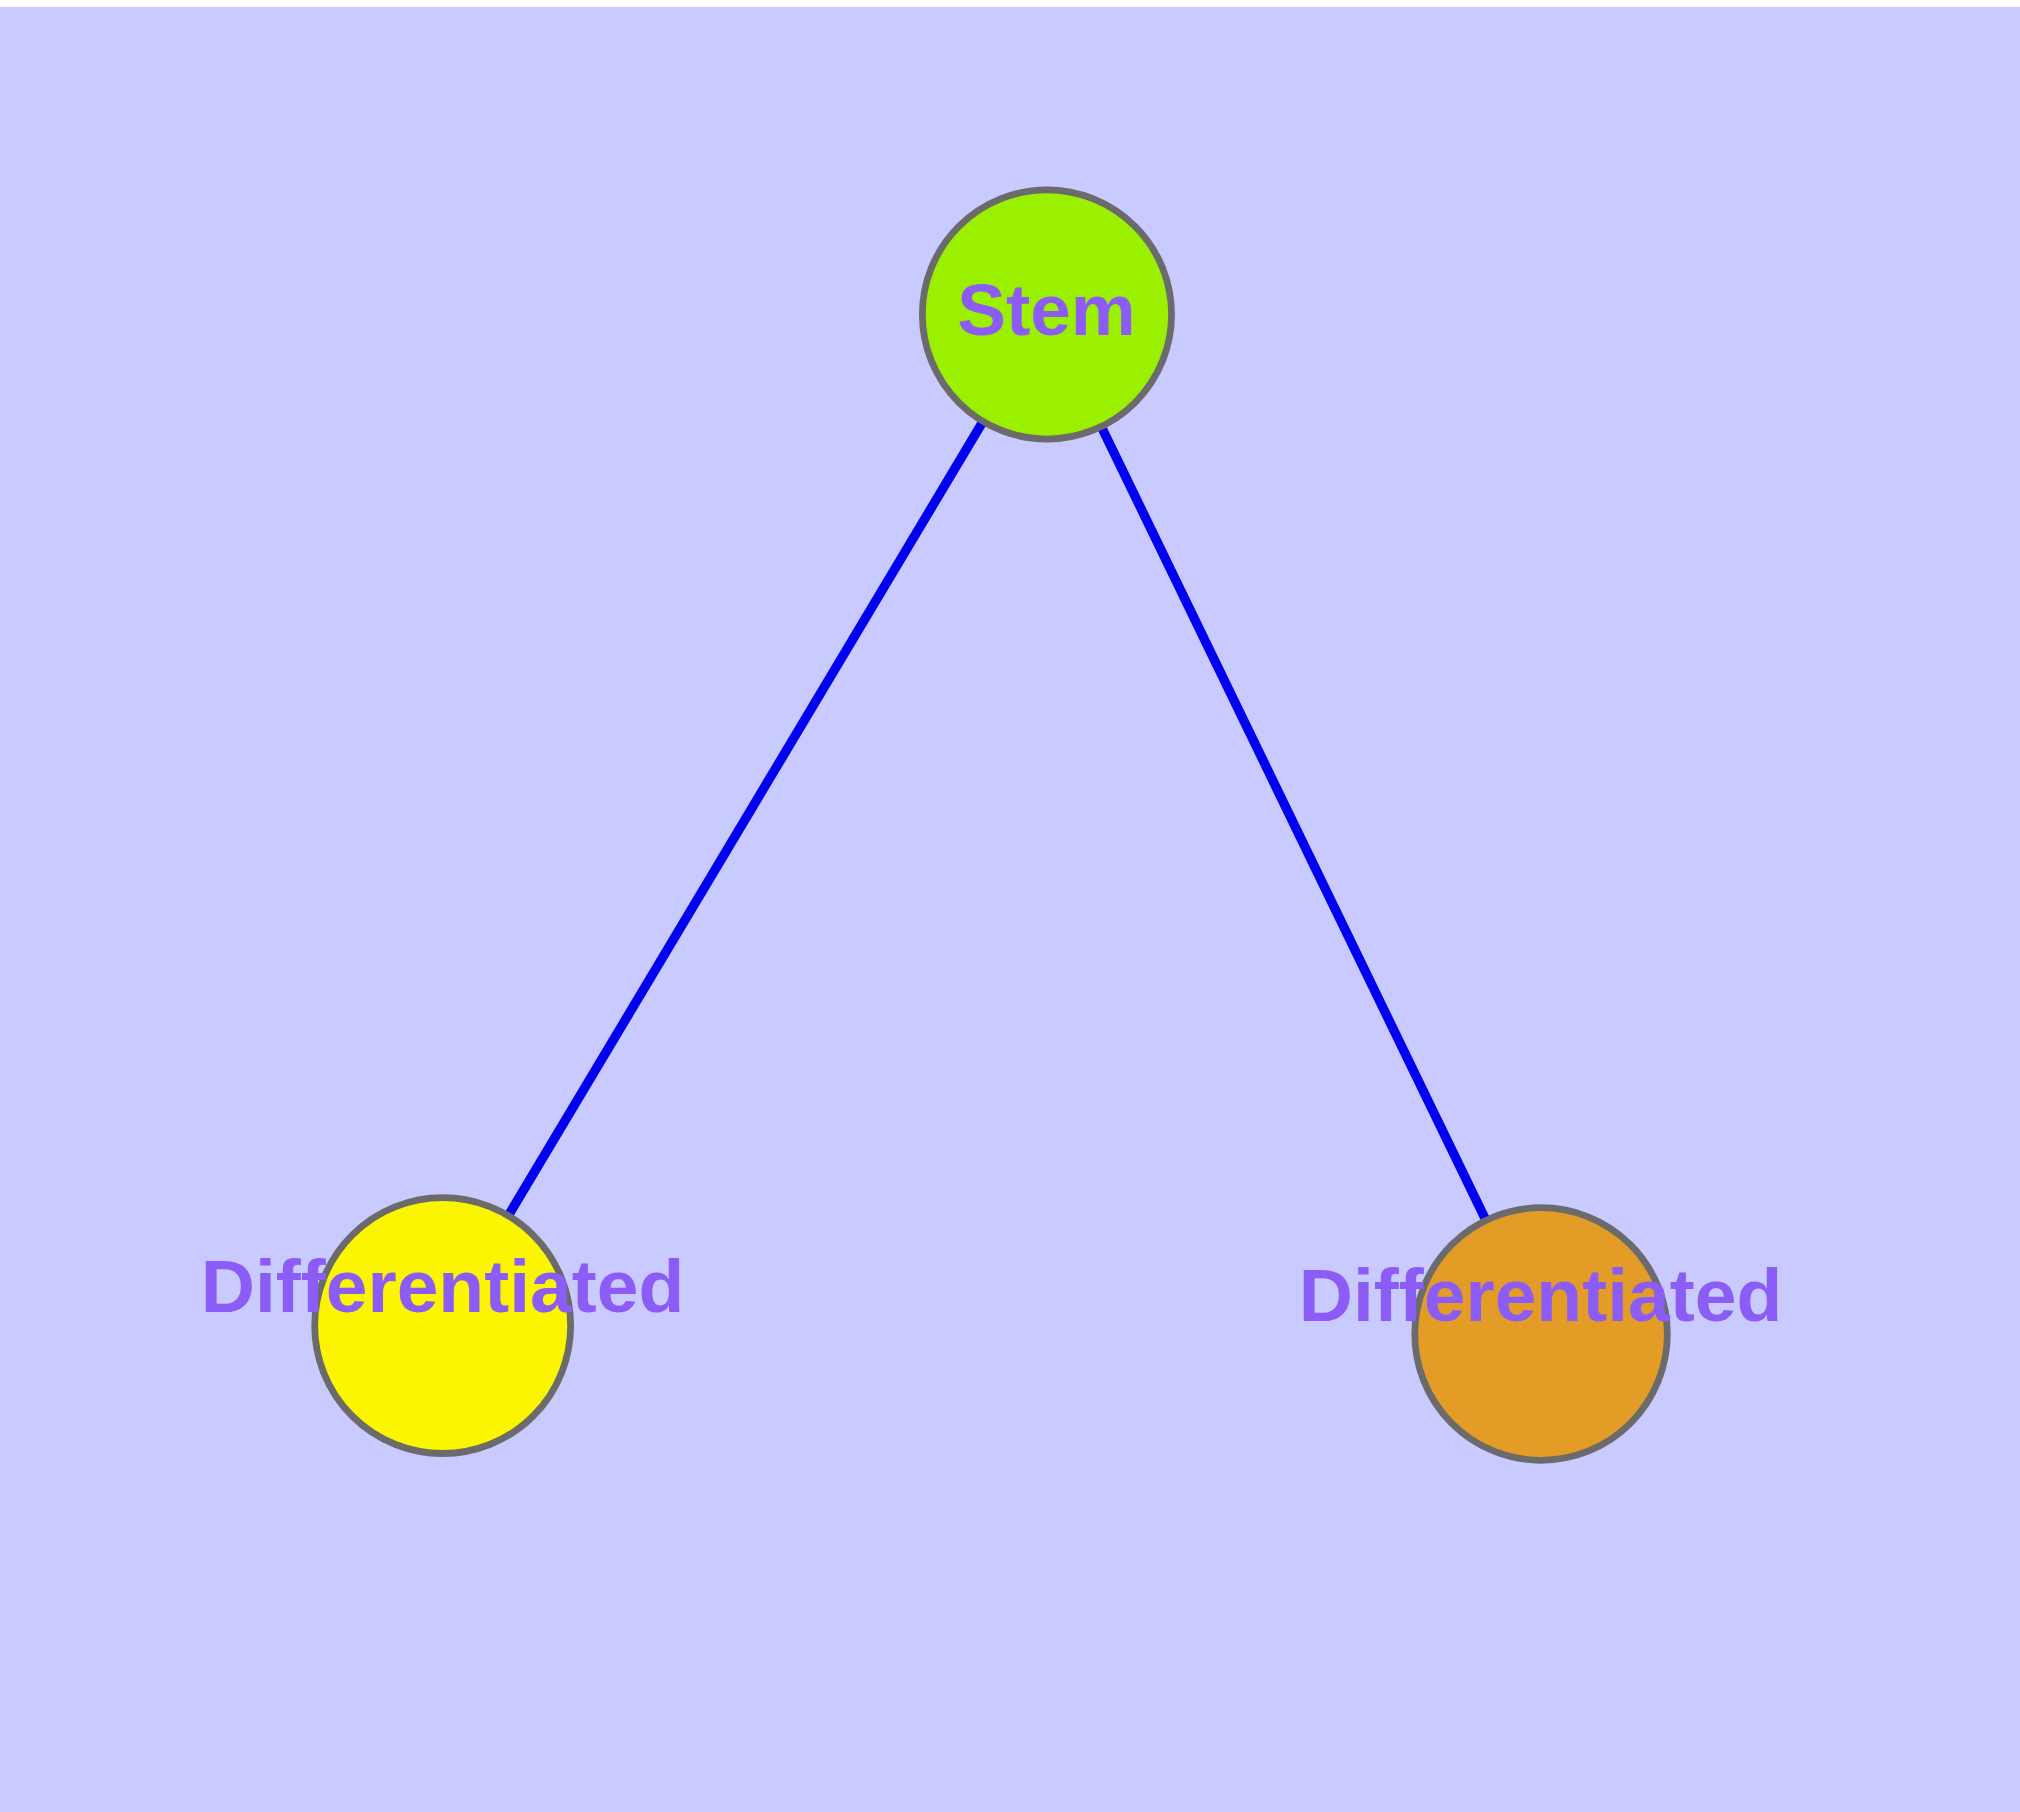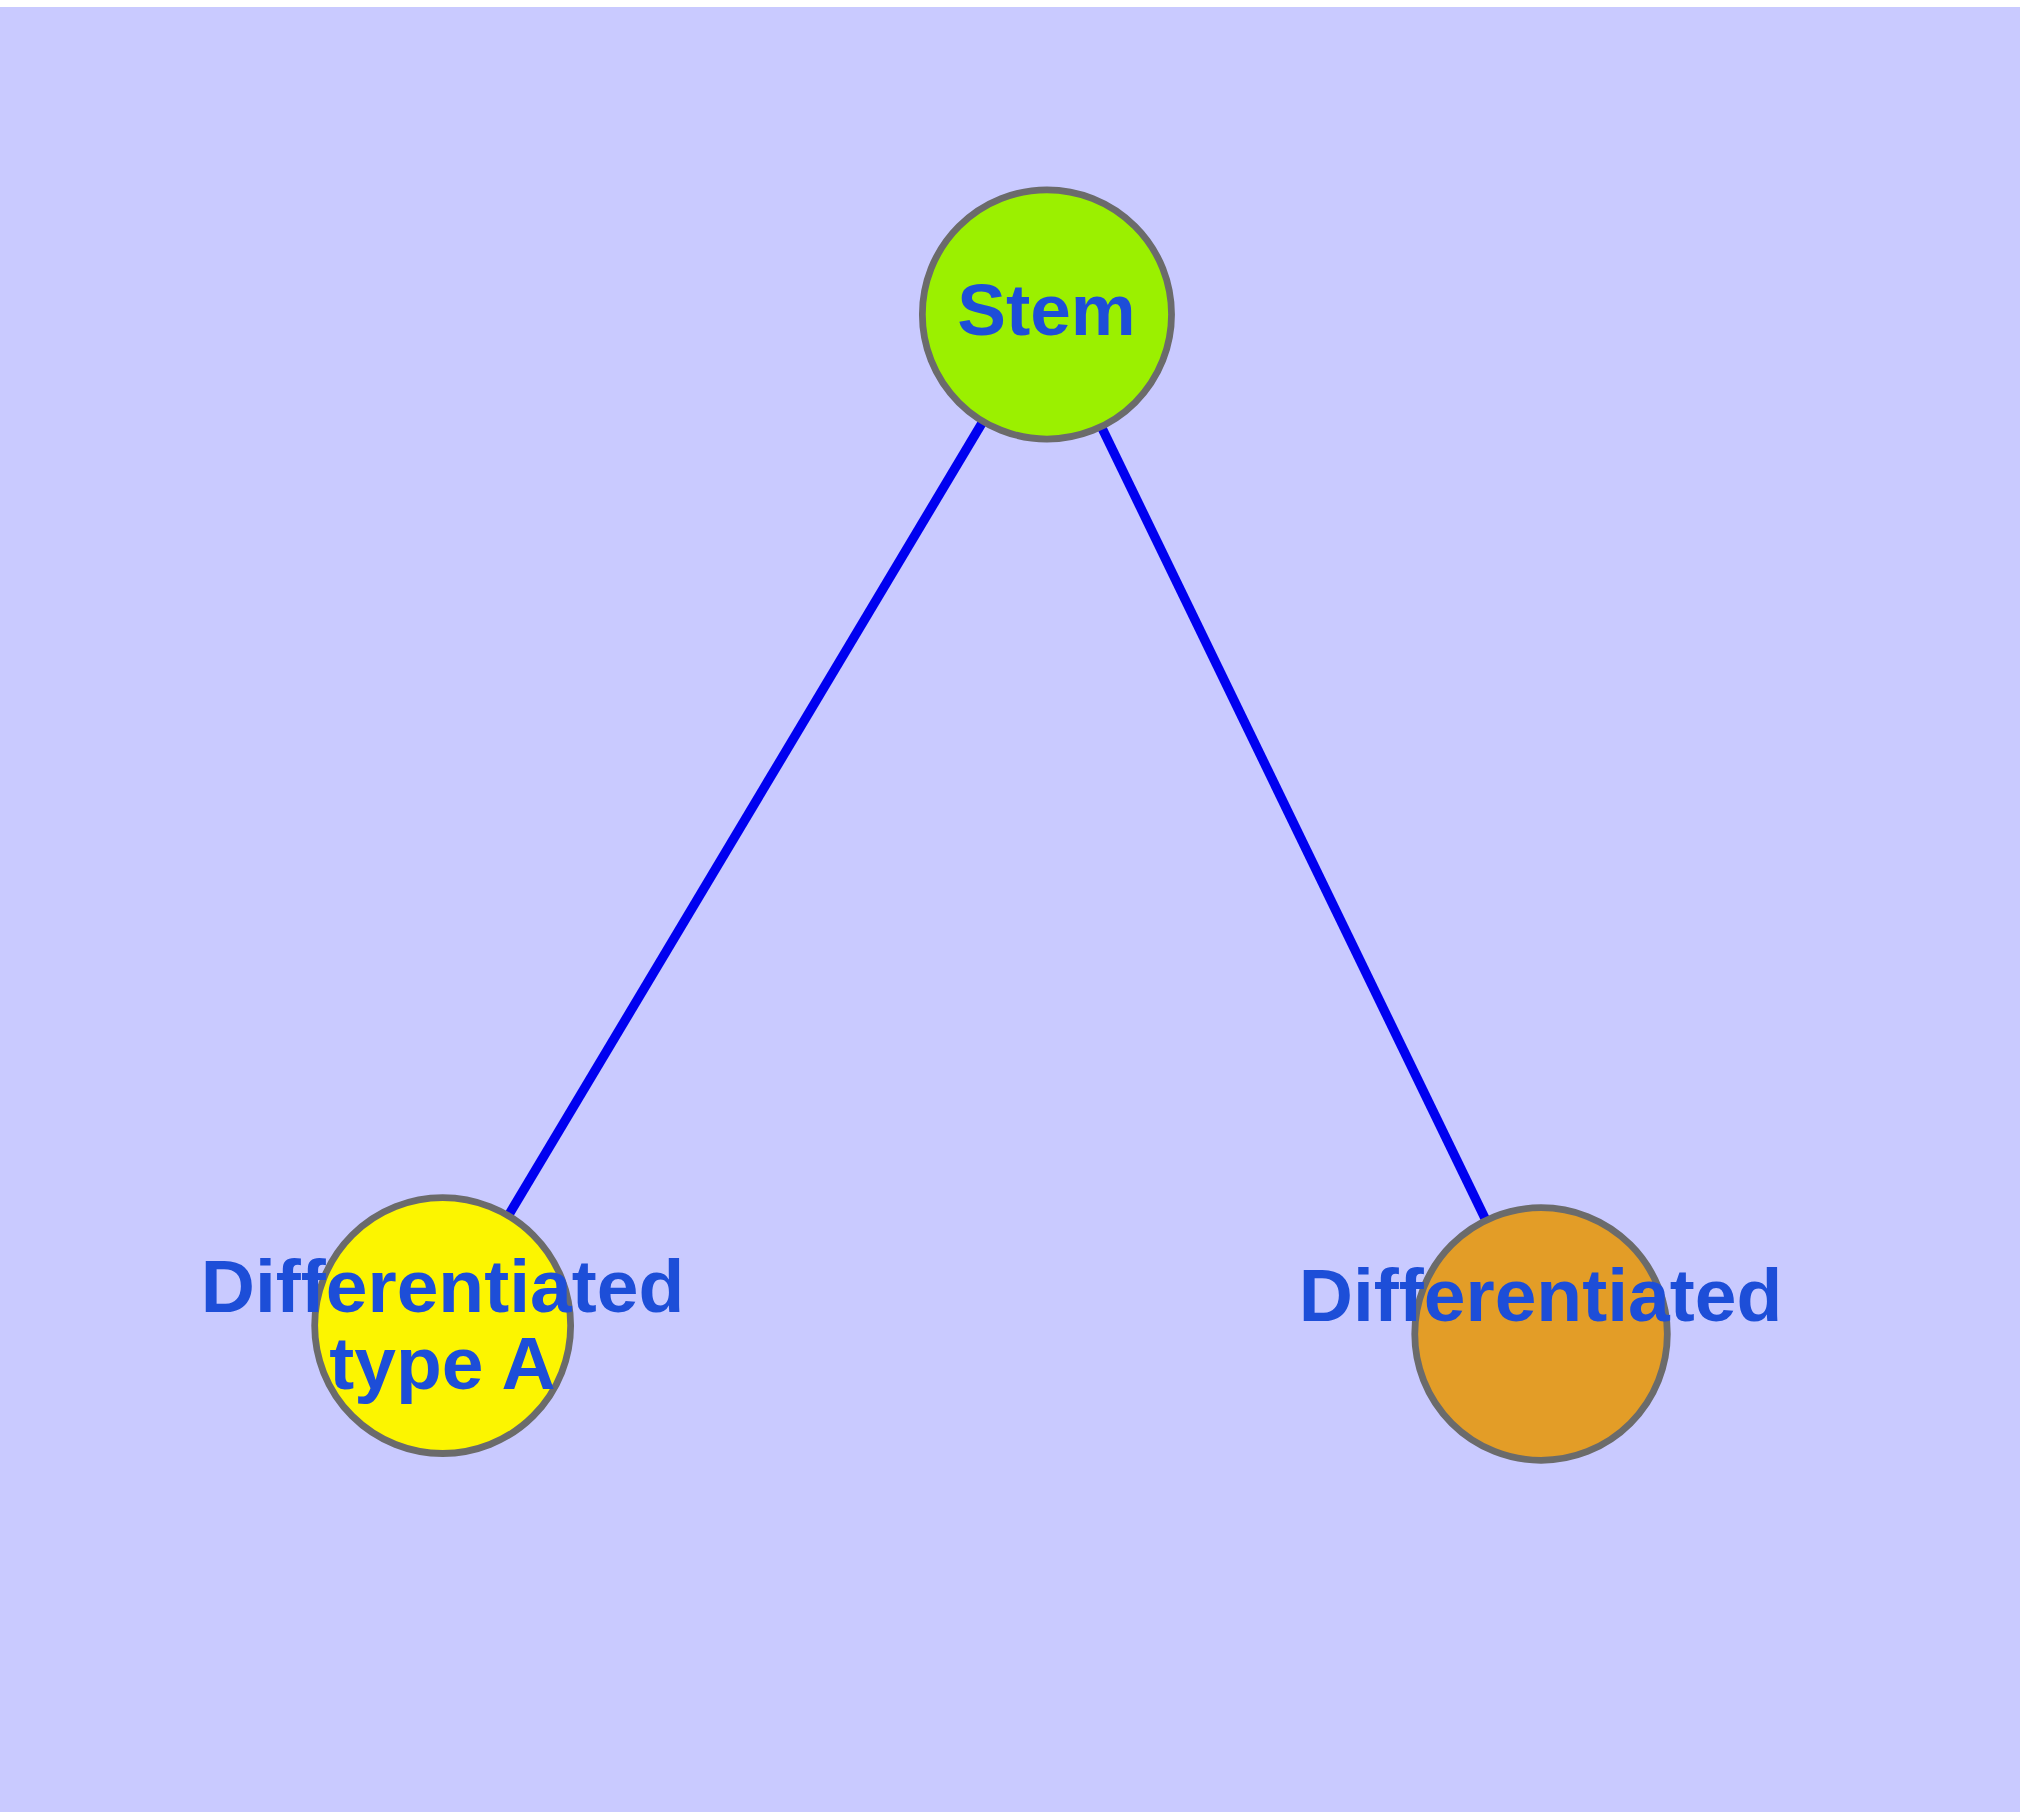--- a/index.html
+++ b/index.html
@@ -26,21 +26,21 @@
   svg#graph {
     position: absolute;
     left: 0;
     top: 0;
     width: 2021px;
     height: 1812px;
   }
   .node-label {
     position: absolute;
     text-align: center;
-    color: #1d4ed8;
+    color: #8b5cf6;
     font-weight: bold;
     font-family: "Liberation Sans", sans-serif;
     white-space: nowrap;
     line-height: 1.02;
     pointer-events: none;
   }
   #label-stem {
     font-size: 73px;
     left: 792px;
     top: 273px;
@@ -79,21 +79,20 @@
       <circle id="node-diff-b" cx="1818" cy="1574" r="149" fill="#e39d27" stroke="#6b6b6b" stroke-width="8"></circle>
     </g>
   </svg>
 
   <div id="label-stem" class="node-label">
     <span>Stem</span>
   </div>
 
   <div id="label-type-a" class="node-label">
     <div>Differentiated</div>
-    <div>type A</div>
   </div>
 
   <div id="label-type-b" class="node-label">
     <div>Differentiated</div>
   </div>
 
 </div>
 
 
 </body></html>

